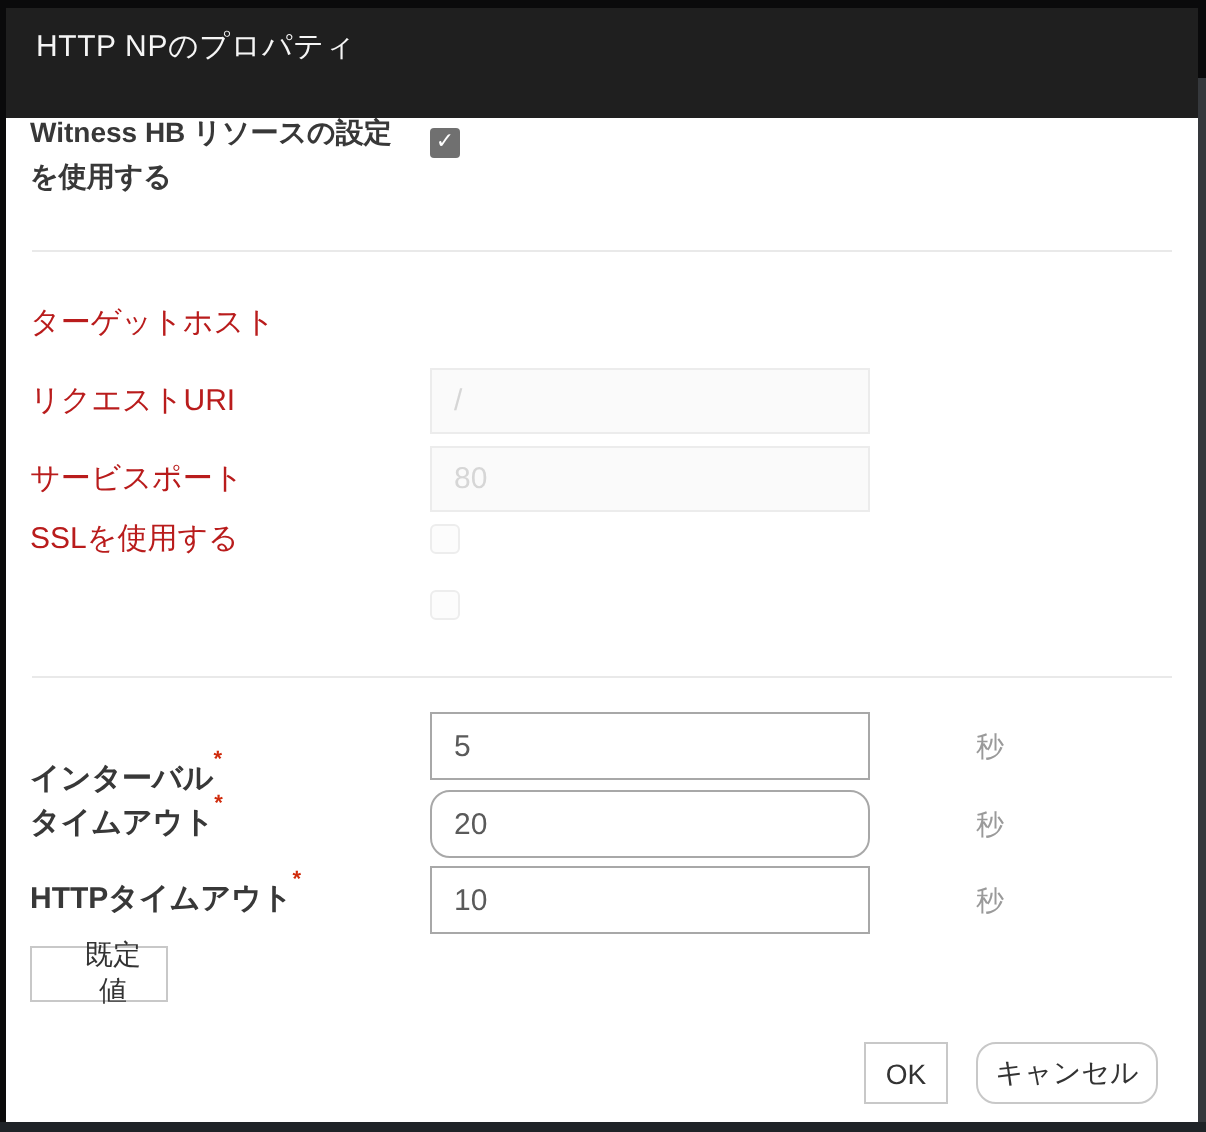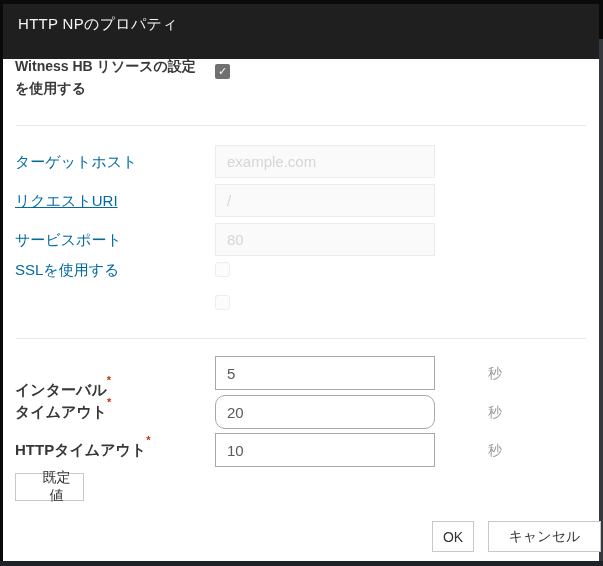--- a/index.html
+++ b/index.html
@@ -17,21 +17,21 @@
     background:#ffffff;
   }
   .titlebar{
     position:absolute;left:0;top:0;width:100%;height:55px;
     background:#1f1f1f;color:#f5f5f5;
     font-size:15px;line-height:39px;
     box-sizing:border-box;padding-left:15px;
     letter-spacing:.3px;
   }
   .label-strong{color:#383838;font-weight:bold;}
-  .label-disabled{color:#0369a1;font-weight:normal;}
+  .label-disabled{color:#b91c1c;font-weight:normal;}
   .req{color:#d02b0c;font-size:11px;vertical-align:top;line-height:1;position:relative;top:2px;}
 
   .witness-label{
     position:absolute;left:12px;top:51px;width:195px;
     font-size:14px;font-weight:bold;color:#383838;line-height:22px;
   }
   .cb{
     position:absolute;left:212px;width:15px;height:15px;
     border-radius:2px;box-sizing:border-box;
   }
@@ -68,21 +68,21 @@
 
   .btn{
     position:absolute;box-sizing:border-box;
     background:#ffffff;border:1px solid #c8c8c8;color:#333333;
     font-size:14px;text-align:center;cursor:pointer;
     font-family:"Liberation Sans","DejaVu Sans",sans-serif;
     display:flex;align-items:center;justify-content:center;
   }
   .btn-default{left:12px;top:469px;width:69px;height:28px;padding-left:20px;}
   .btn-ok{left:429px;top:517px;width:42px;height:31px;}
-  .btn-cancel{left:485px;top:517px;width:113px;height:31px;}
+  .btn-cancel{left:485px;top:517px;width:91px;height:31px;border-radius:10px;}
 </style>
 </head>
 <body>
 
 <div class="edge-right"></div>
 <div class="edge-bottom"></div>
 
 <div class="dialog">
 
   <div class="titlebar">
@@ -90,23 +90,22 @@
   </div>
 
   <div class="witness-label">Witness HB リソースの設定を使用する</div>
   <div class="cb cb-checked" style="top:60px;">
     <span>✓</span>
   </div>
 
   <div class="divider" style="top:121px;"></div>
 
   <div class="row-label label-disabled" style="top:141px;">ターゲットホスト</div>
-  <input class="field field-disabled" style="top: 141px;" disabled="" placeholder="example.com">
 
-  <div class="row-label label-disabled" style="top:180px;text-decoration:underline;">リクエストURI</div>
+  <div class="row-label label-disabled" style="top:180px;">リクエストURI</div>
   <input class="field field-disabled" style="top: 180px;" disabled="" placeholder="/">
 
   <div class="row-label label-disabled" style="top:219px;">サービスポート</div>
   <input class="field field-disabled" style="top: 219px;" disabled="" placeholder="80">
 
   <div class="row-label label-disabled" style="top:251px;height:30px;line-height:30px;">SSLを使用する</div>
   <div class="cb cb-disabled" style="top:258px;"></div>
 
   <div class="cb cb-disabled" style="top:291px;"></div>
 

